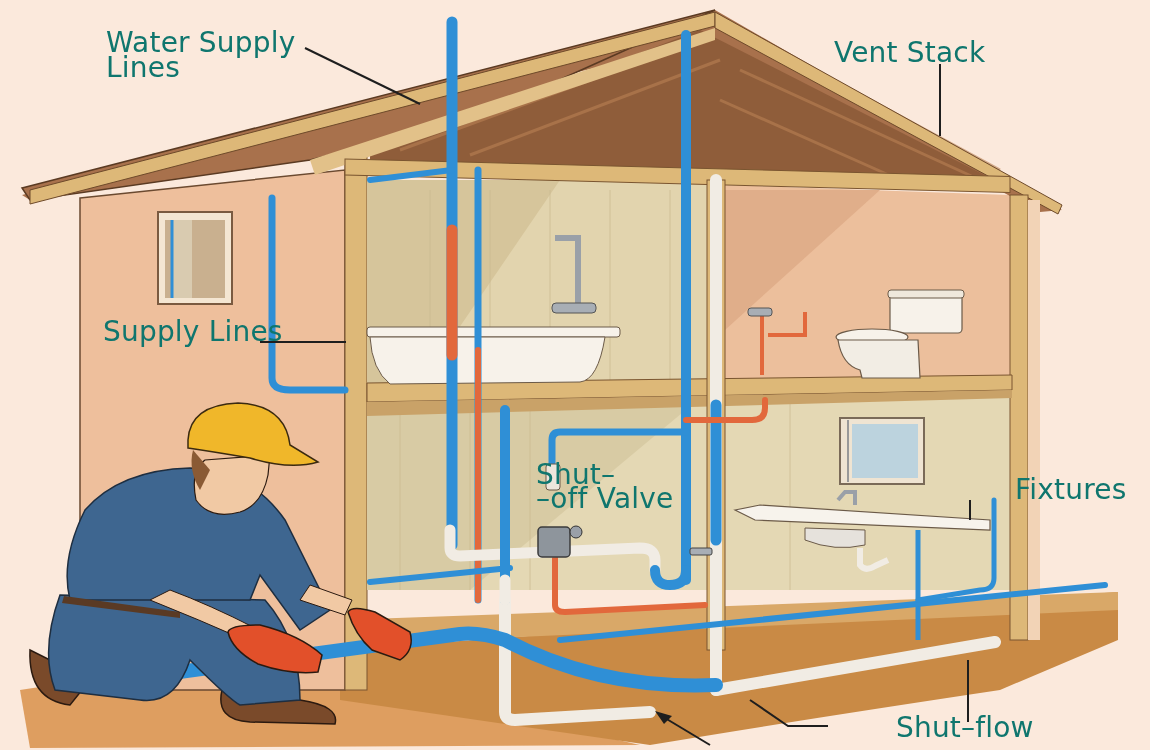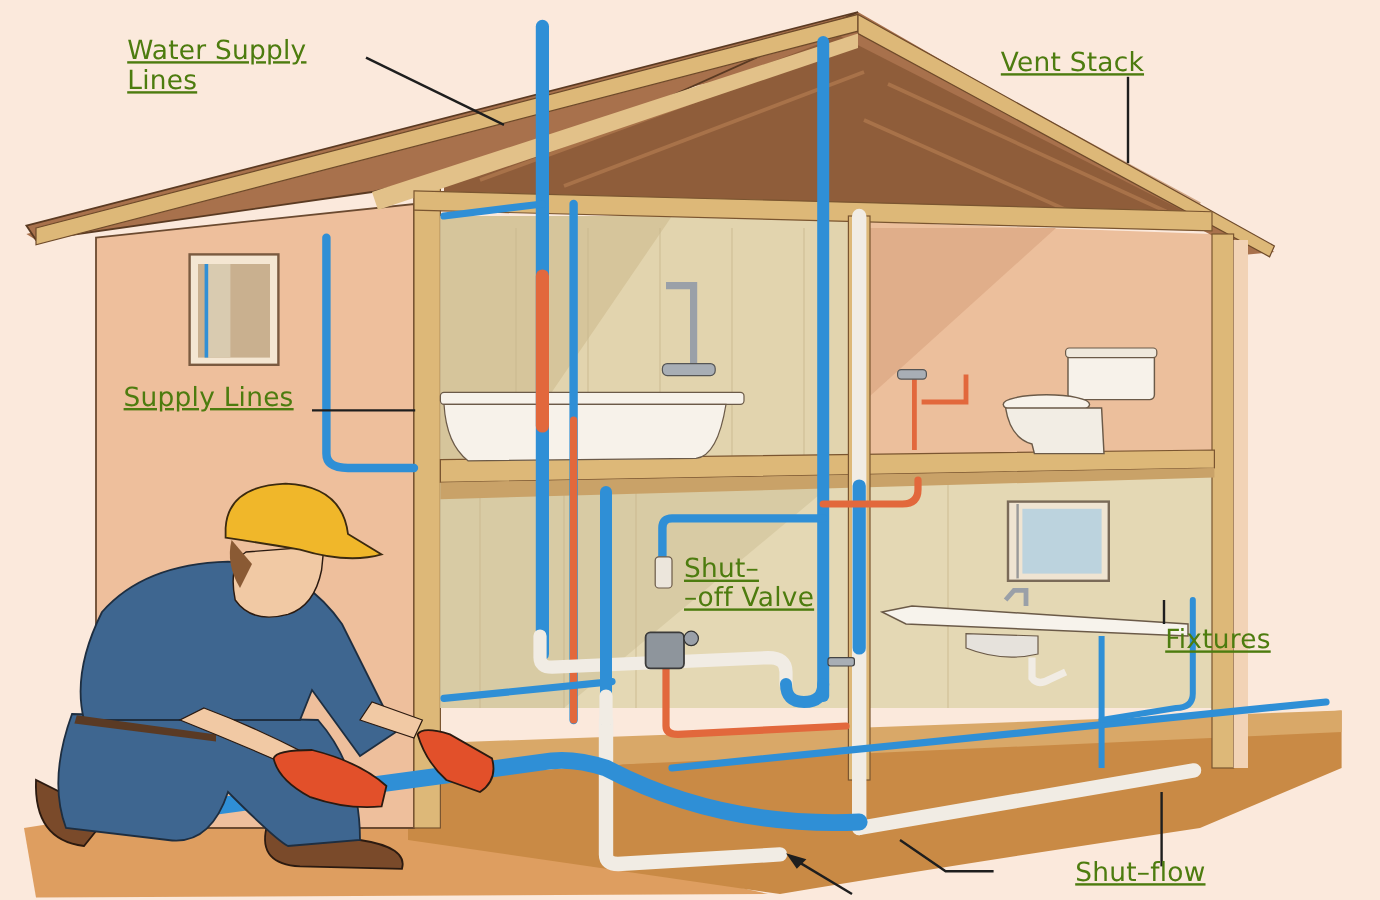--- a/index.html
+++ b/index.html
@@ -1,20 +1,20 @@
 <!DOCTYPE html>
 <html><head>
 <meta charset="utf-8">
 <style>
   html, body { margin:0; padding:0; }
   body { width:1150px; height:750px; background:#fbe9dc; overflow:hidden; position:relative;
          font-family:"DejaVu Sans", "Liberation Sans", sans-serif; }
   #scene { position:absolute; left:0; top:0; width:1150px; height:750px; }
-  .label { position:absolute; color:#4d7c0f; font-size:22px; line-height:25px; letter-spacing:0.2px;
-           white-space:pre-line;text-decoration:underline; }
+  .label { position:absolute; color:#0f766e; font-size:28px; line-height:25px; letter-spacing:0.2px;
+           white-space:pre-line; }
 </style>
 </head>
 <body>
 
 <svg id="scene" viewBox="0 0 1150 750" xmlns="http://www.w3.org/2000/svg">
 
   <g>
     <path d="M20 690 Q200 660 400 690 L640 745 L30 748 Z" fill="#d8914a" opacity="0.85"></path>
     <path d="M340 650 L1118 592 L1118 640 L1000 690 Q800 720 650 745 L340 700 Z" fill="#c98a45"></path>
     <path d="M340 620 L1118 592 L1118 610 L340 645 Z" fill="#d9a868"></path>
@@ -196,16 +196,16 @@
     <line x1="968" y1="660" x2="968" y2="722"></line>
     <line x1="710" y1="745" x2="665" y2="718"></line>
   </g>
   <polygon points="655,711 672,716 664,724" fill="#1e1e1e"></polygon>
 </svg>
 
 <div class="label" style="left:106px; top:30px;">Water Supply
 Lines</div>
 <div class="label" style="left:834px; top:40px;">Vent Stack</div>
 <div class="label" style="left:103px; top:319px;">Supply Lines</div>
-<div class="label" style="left:570px; top:463px; line-height:24px;">Shut–
+<div class="label" style="left:536px; top:463px; line-height:24px;">Shut–
 –off Valve</div>
-<div class="label" style="left:971px; top:477px;margin-top:44px;">Fixtures</div>
+<div class="label" style="left:1015px; top:477px;">Fixtures</div>
 <div class="label" style="left:896px; top:715px;">Shut–flow</div>
 
 </body></html>

